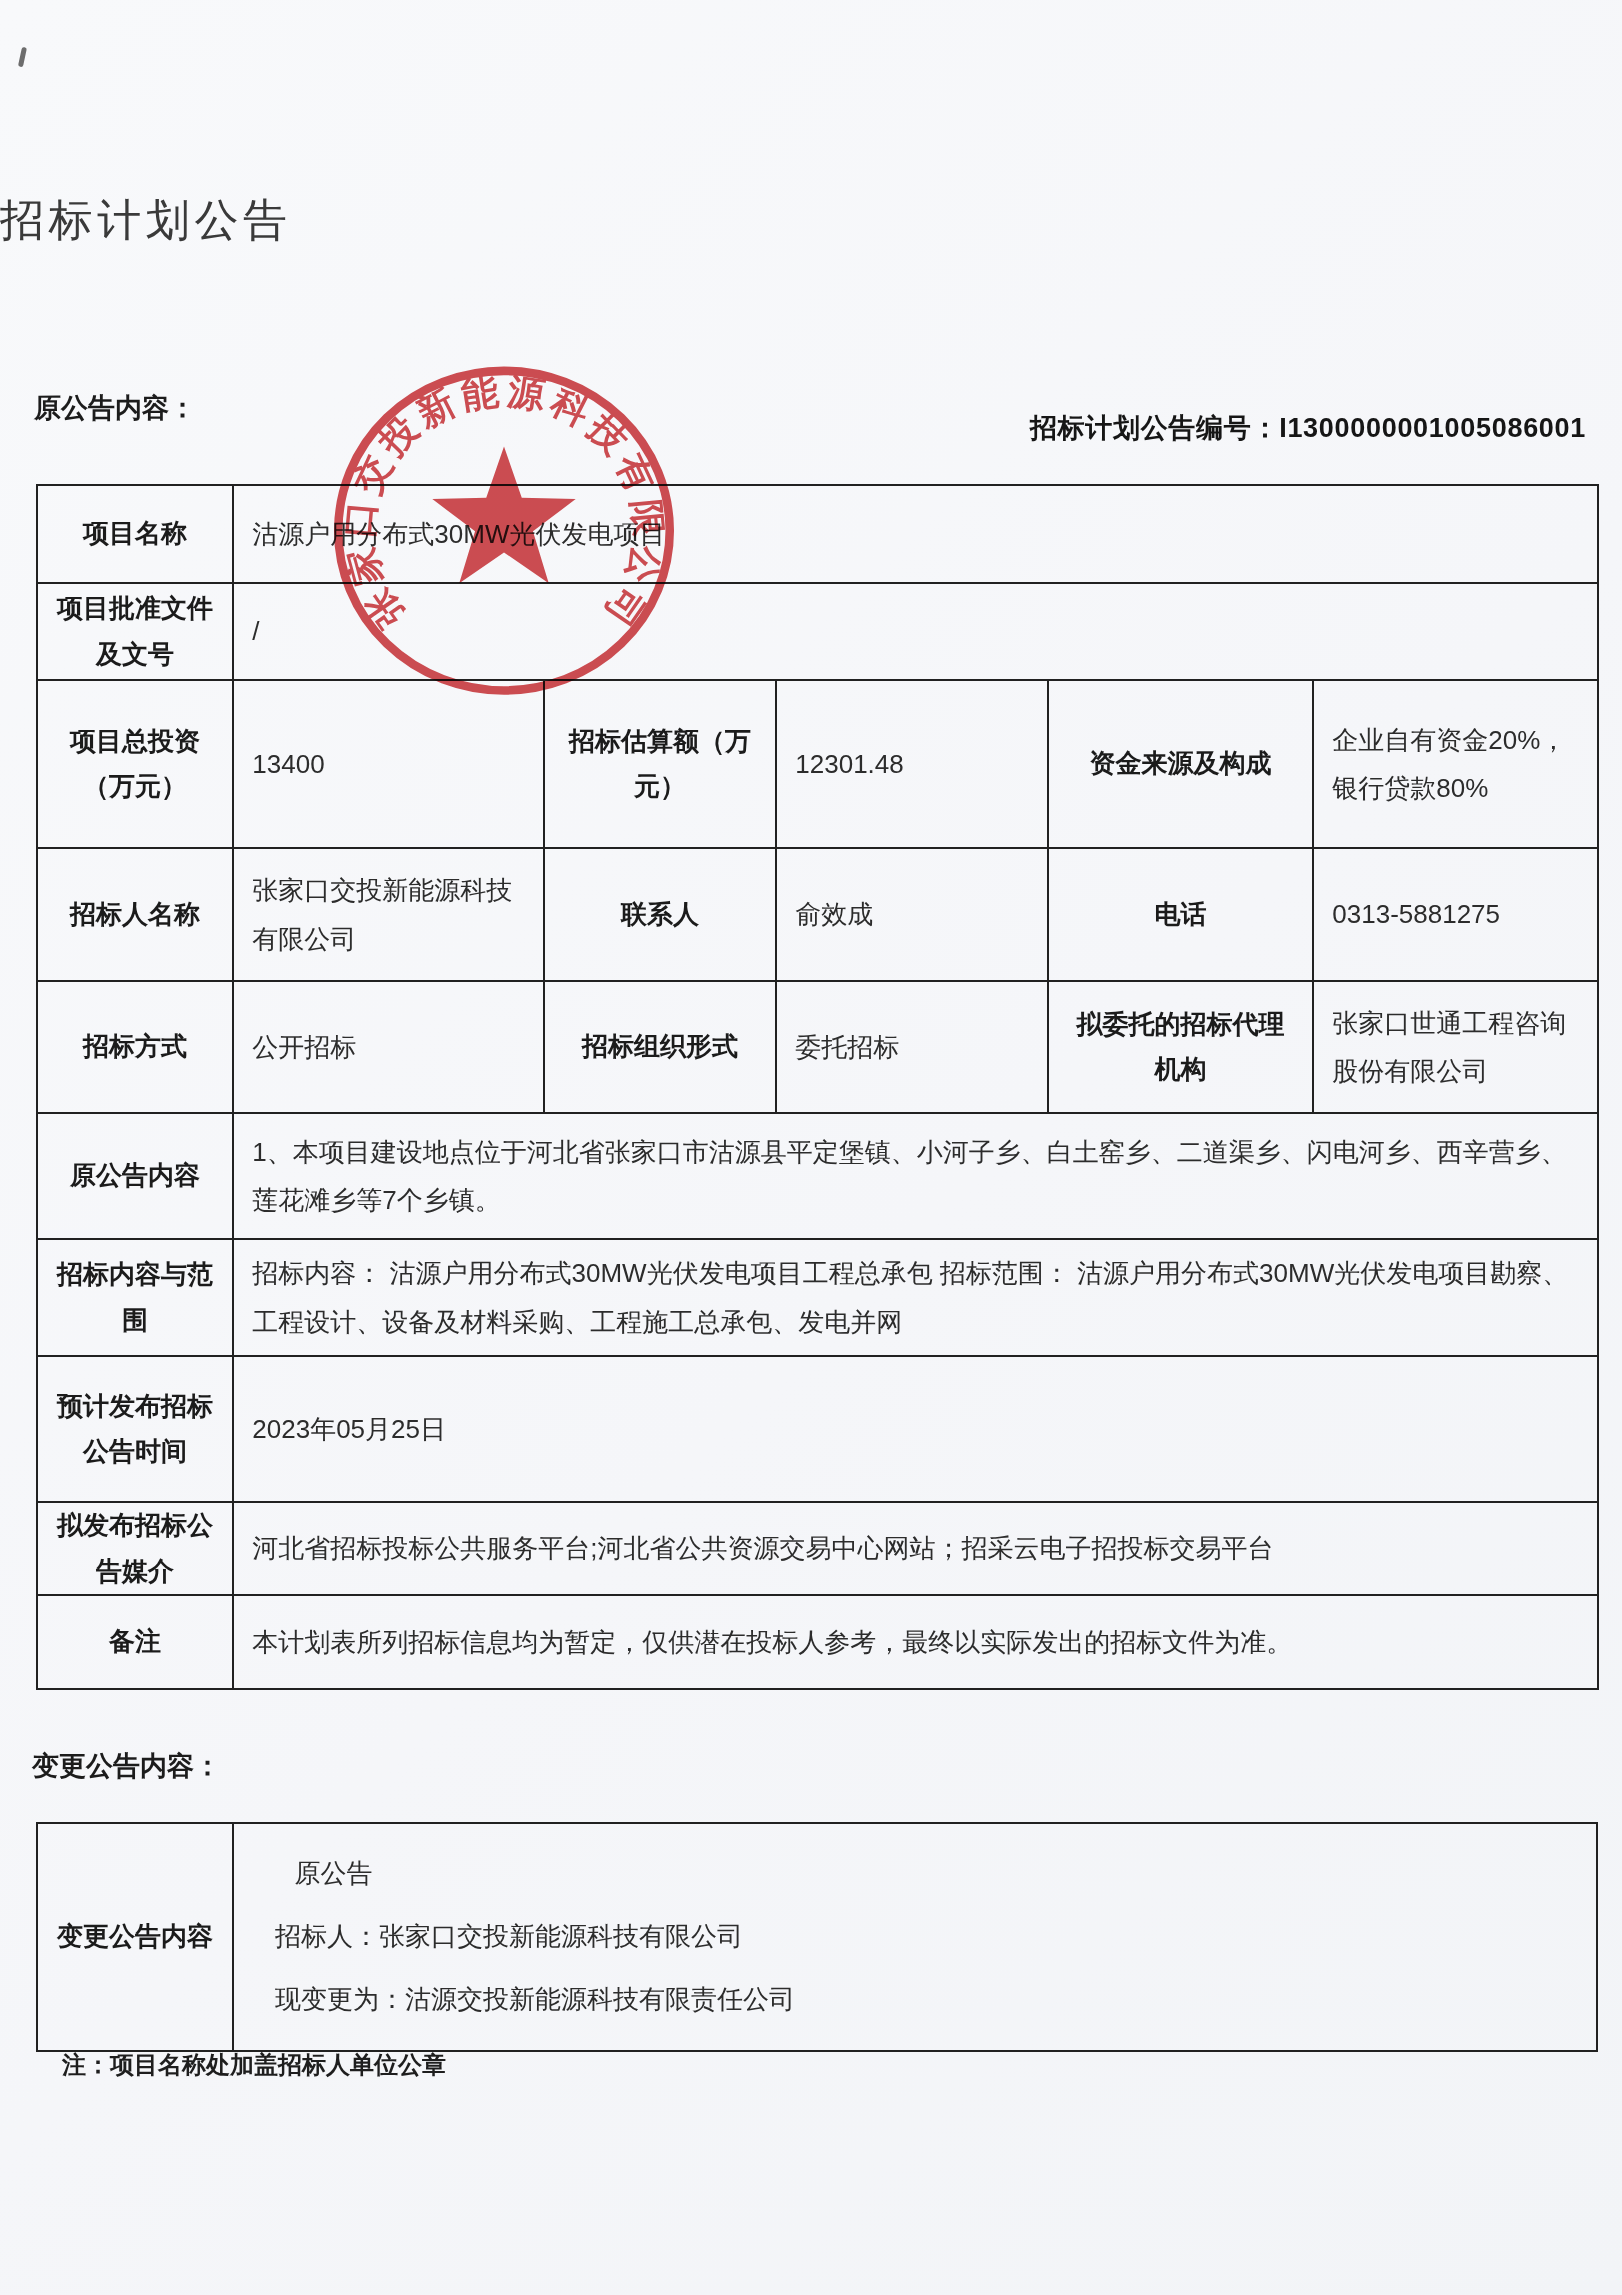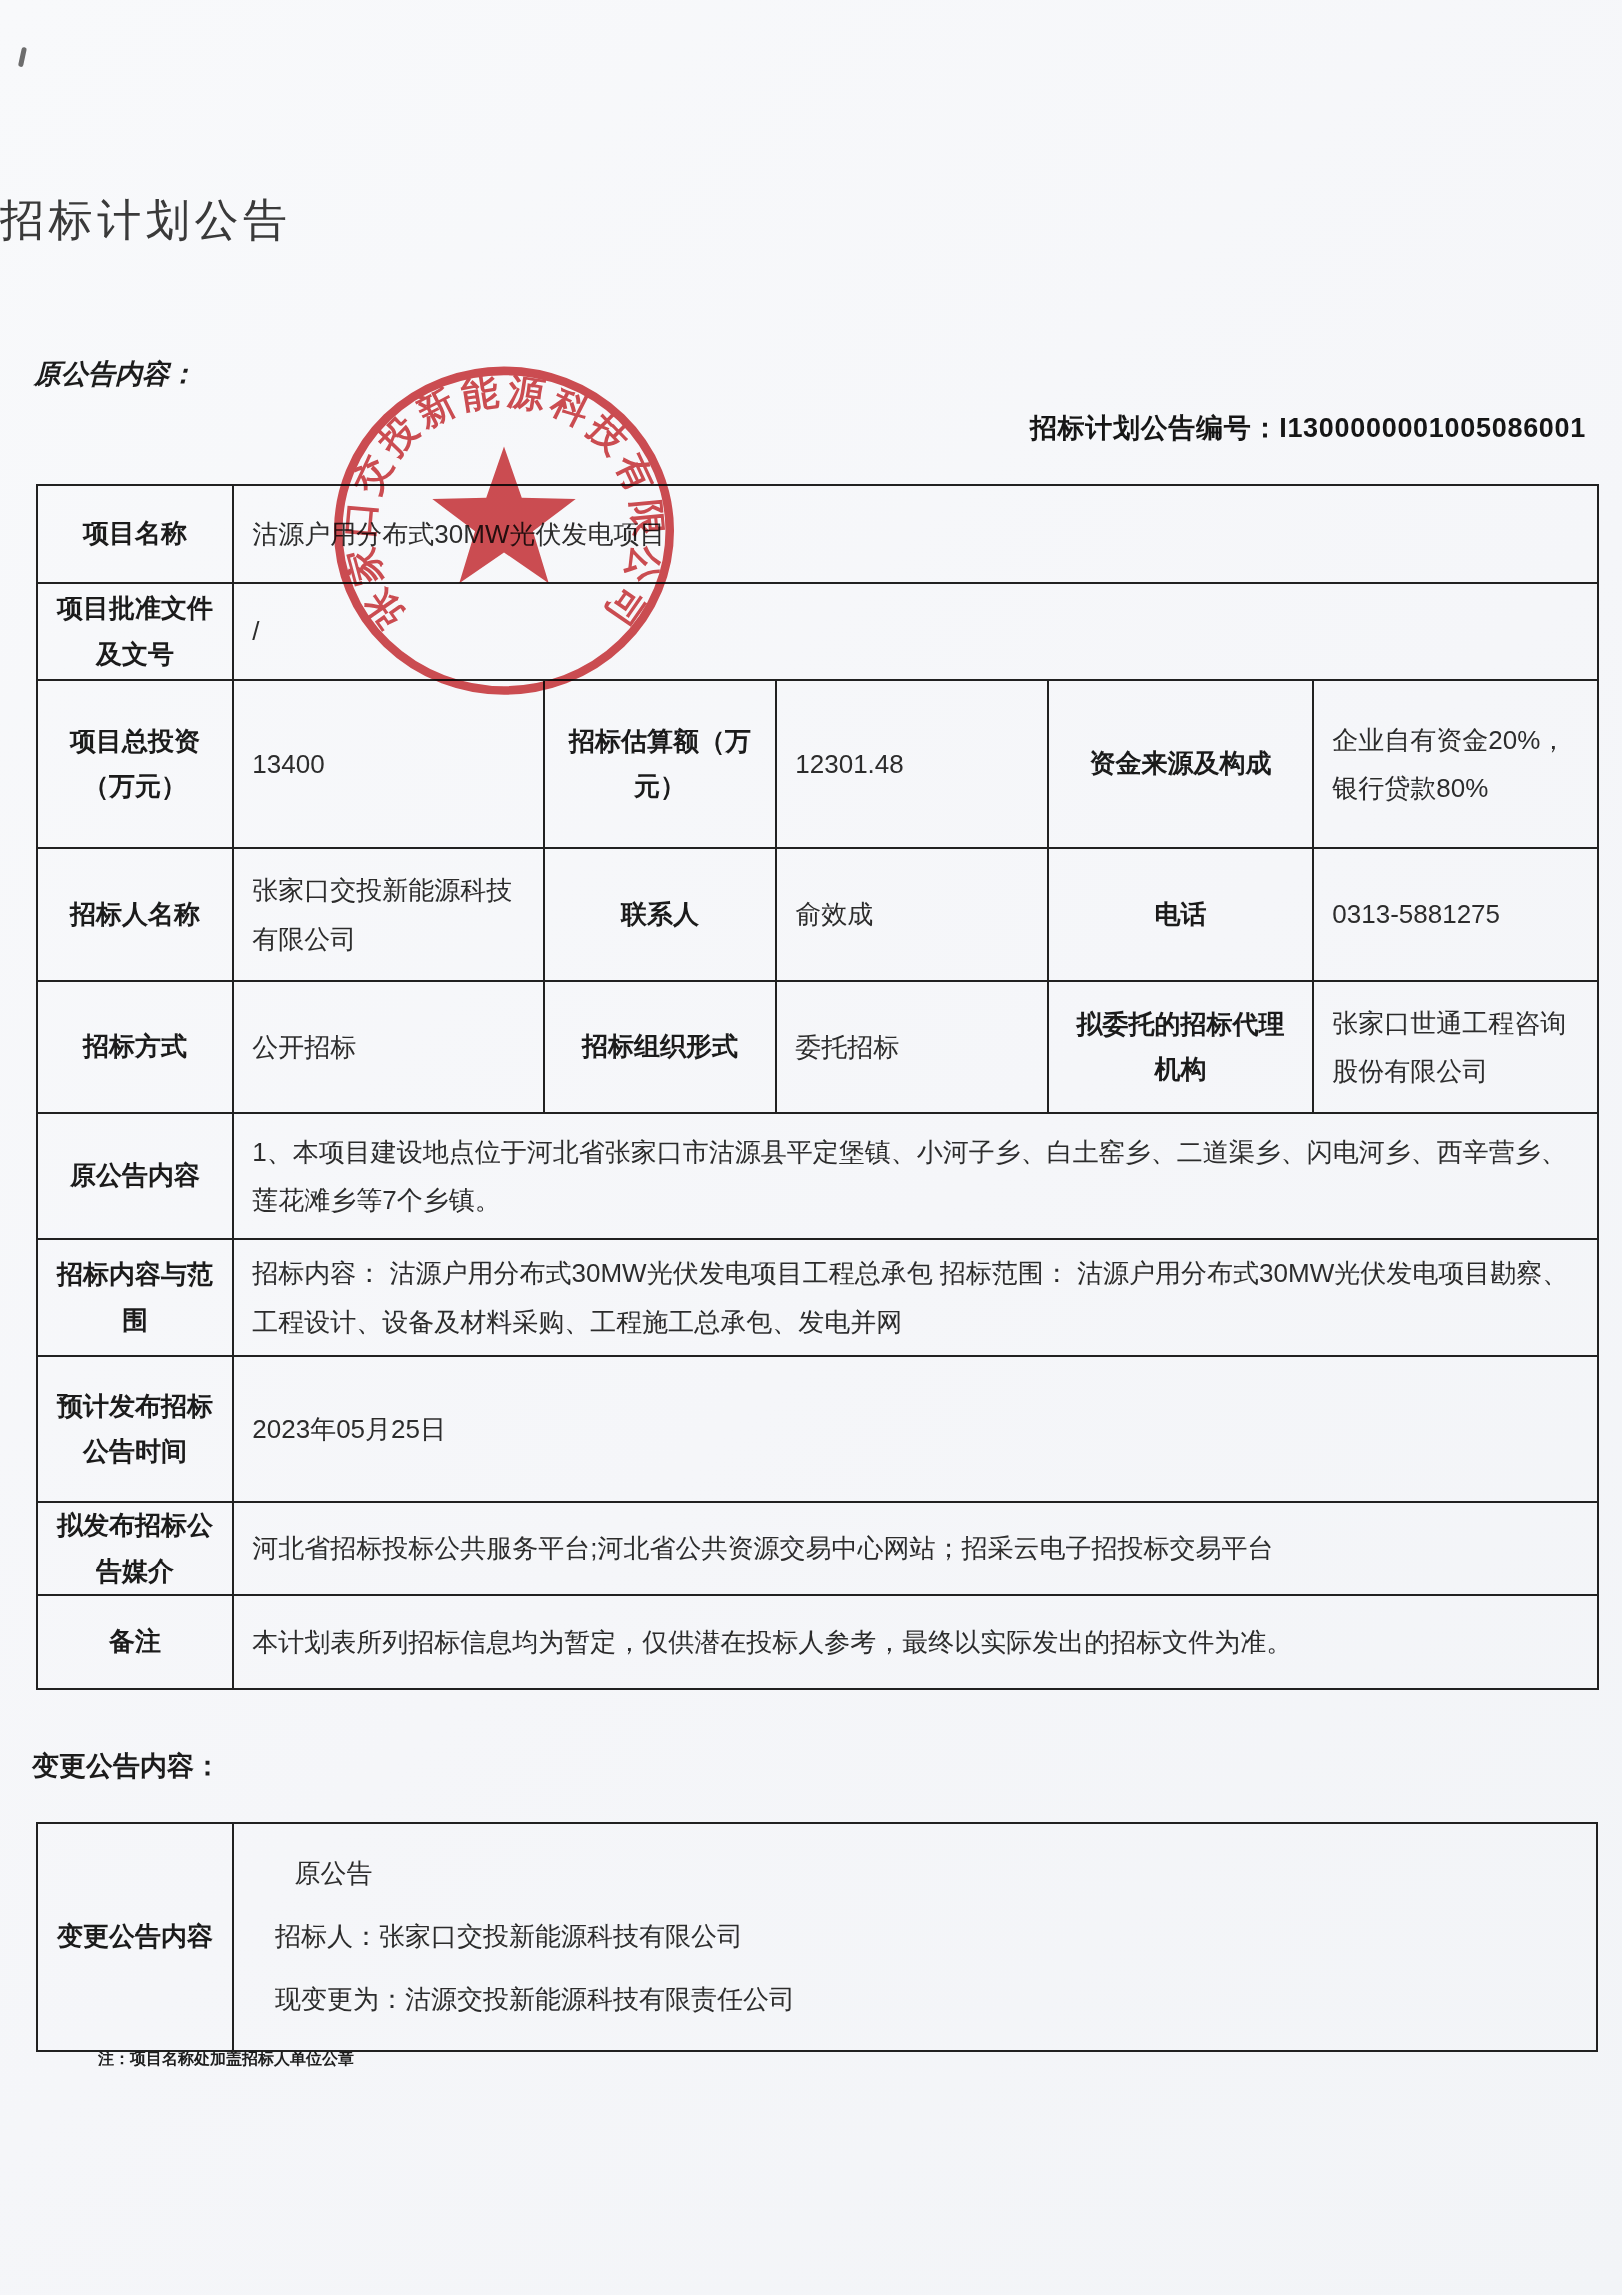--- a/index.html
+++ b/index.html
@@ -10,24 +10,24 @@
     font-family:"Liberation Sans","DejaVu Sans",sans-serif;
     color:#2a2a2a;
     overflow:hidden;
   }
   .artifact{position:absolute;left:19.6px;top:47px;width:4.6px;height:19.6px;background:#4a4a4a;border-radius:2.6px;transform:rotate(12deg);opacity:.8;}
   .title{
     position:absolute;top:191px;left:0;width:100%;
     margin:0;text-align:left;
     font-size:44px;font-weight:400;letter-spacing:4.6px;color:#3a3a3a;
   }
-  .orig-heading{position:absolute;left:34px;top:356px;font-size:27px;font-weight:700;color:#1c1c1c;font-style:italic;}
+  .orig-heading{position:absolute;left:34px;top:390px;font-size:27px;font-weight:700;color:#1c1c1c;}
   .plan-no{position:absolute;right:36px;top:410px;font-size:27px;font-weight:700;color:#161616;letter-spacing:0.7px;}
   .change-heading{position:absolute;left:32px;top:1748px;font-size:27px;font-weight:700;color:#1c1c1c;}
-  .footnote{position:absolute;left:62px;top:2049px;font-size:16px;font-weight:700;color:#1e1e1e;margin-left:36px;}
+  .footnote{position:absolute;left:62px;top:2049px;font-size:24px;font-weight:700;color:#1e1e1e;}
 
   table{border-collapse:collapse;table-layout:fixed;background:transparent;}
   .t1{position:absolute;left:36px;top:484px;width:1561px;border:2.6px solid #1f1f1f;}
   .t2{position:absolute;left:36px;top:1822px;width:1561px;height:193px;border:2.6px solid #1f1f1f;}
   td{
     border:2px solid #212121;
     border-top-width:2.6px;border-bottom-width:2.6px;
     vertical-align:middle;
     font-size:26px;
   }

